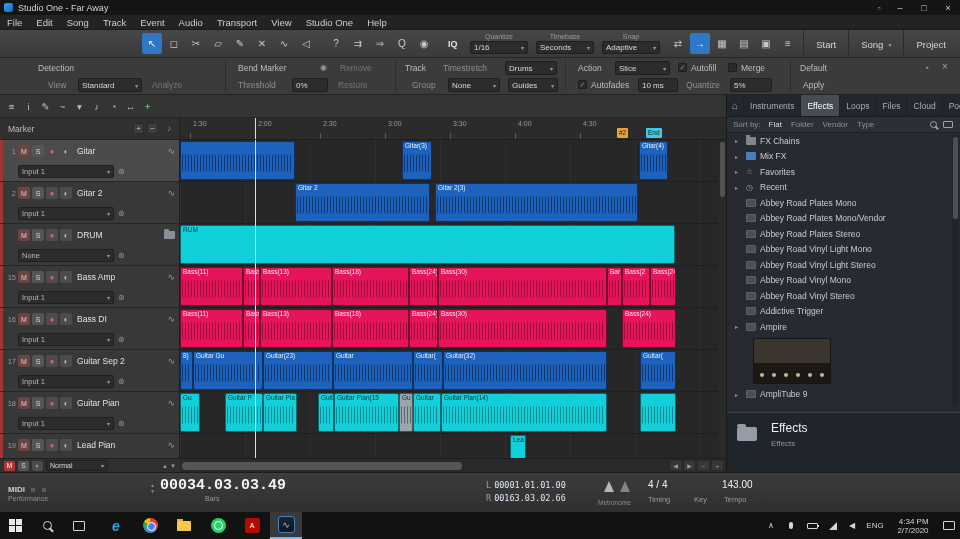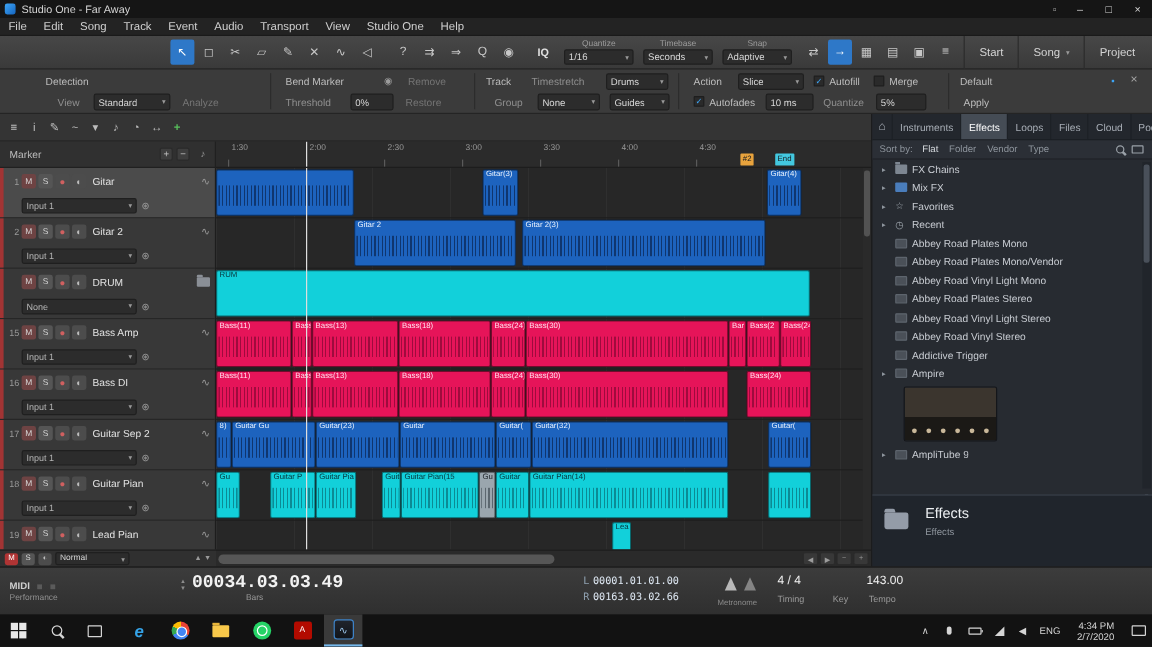--- a/index.html
+++ b/index.html
@@ -788,31 +788,36 @@
           <div class="bitem-label">Abbey Road Plates Mono</div>
         </div>
         <div class="bitem">
           <div class="bexp"></div>
           <div class="bicon bicon-plugin"></div>
           <div class="bitem-label">Abbey Road Plates Mono/Vendor</div>
         </div>
         <div class="bitem">
           <div class="bexp"></div>
           <div class="bicon bicon-plugin"></div>
-          <div class="bitem-label">Abbey Road Vinyl Light Mono</div>
+          <div class="bitem-label">Abbey Road Plates Stereo</div>
         </div>
         <div class="bitem">
           <div class="bexp"></div>
           <div class="bicon bicon-plugin"></div>
-          <div class="bitem-label">Abbey Road Plates Stereo</div>
+          <div class="bitem-label">Abbey Road Vinyl Light Mono</div>
         </div>
         <div class="bitem">
           <div class="bexp"></div>
           <div class="bicon bicon-plugin"></div>
           <div class="bitem-label">Abbey Road Vinyl Light Stereo</div>
+        </div>
+        <div class="bitem">
+          <div class="bexp"></div>
+          <div class="bicon bicon-plugin"></div>
+          <div class="bitem-label">Abbey Road Vinyl Mono</div>
         </div>
         <div class="bitem">
           <div class="bexp"></div>
           <div class="bicon bicon-plugin"></div>
           <div class="bitem-label">Abbey Road Vinyl Stereo</div>
         </div>
         <div class="bitem">
           <div class="bexp"></div>
           <div class="bicon bicon-plugin"></div>
           <div class="bitem-label">Addictive Trigger</div>

